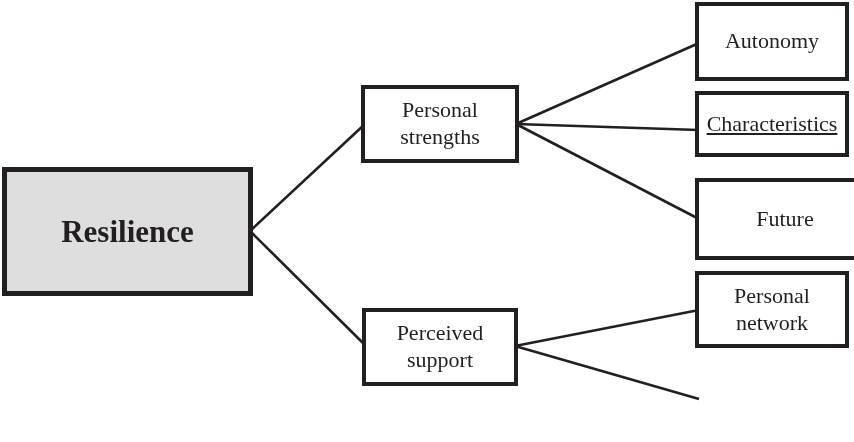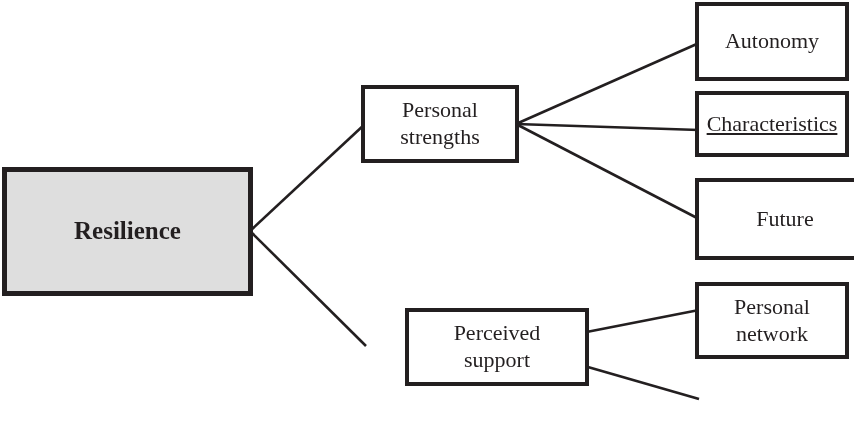--- a/index.html
+++ b/index.html
@@ -39,30 +39,30 @@
     justify-content:center;
     text-align:center;
     font-size:22px;
     line-height:1.22;
     padding:0 16px;
   }
   .node.root{
     background:var(--root-fill);
     border-width:5px;
     font-weight:bold;
-    font-size:25px;
+    font-size:31px;
     font-family:Liberation Serif, serif;
   }
   .n-root{left:2px;top:167px;width:251px;height:129px;}
   .n-ps{left:361px;top:85px;width:158px;height:78px;}
-  .n-psup{left:362px;top:308px;width:184px;height:78px;margin-left:43px;}
+  .n-psup{left:362px;top:308px;width:156px;height:78px;}
   .n-aut{left:695px;top:2px;width:154px;height:79px;}
   .n-cha{left:695px;top:91px;width:154px;height:66px;text-decoration:underline;}
   .n-fut{left:695px;top:178px;width:180px;height:82px;}
-  .n-net{left:695px;top:271px;width:154px;height:77px;margin-top:11px;}
+  .n-net{left:695px;top:271px;width:154px;height:77px;}
   .n-pro{left:695px;top:362px;width:154px;height:77px;}
 </style>
 </head>
 <body>
 
 <div class="canvas">
 
   <svg class="edges" viewBox="0 0 854 442" xmlns="http://www.w3.org/2000/svg">
     <line x1="250" y1="231" x2="365" y2="124"></line>
     <line x1="250" y1="231" x2="366" y2="346"></line>

